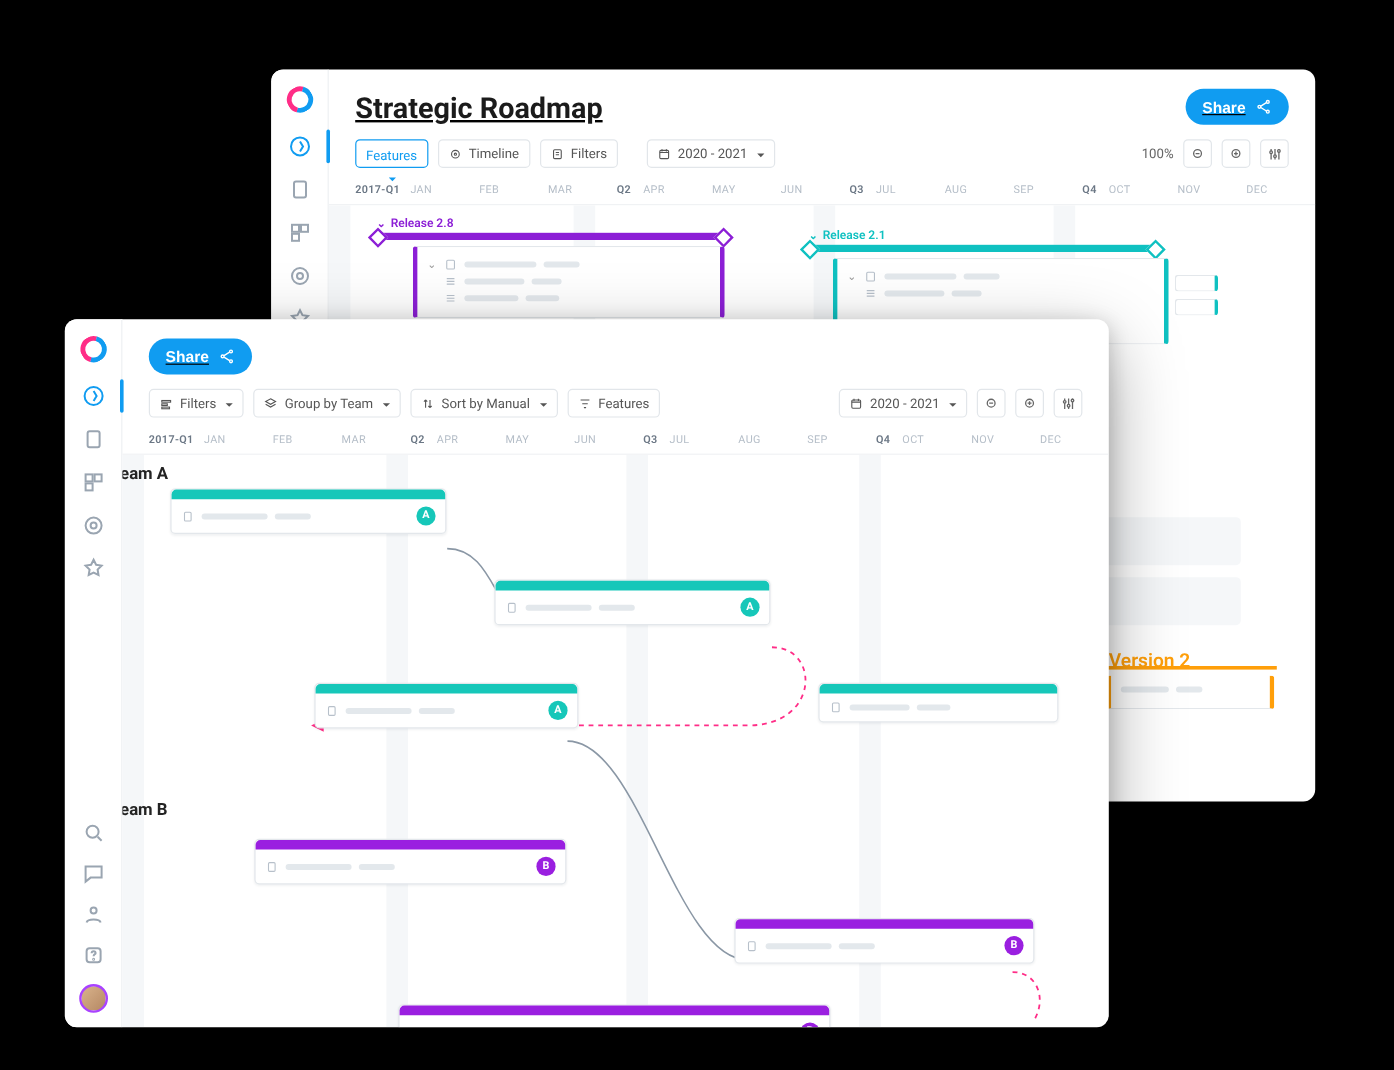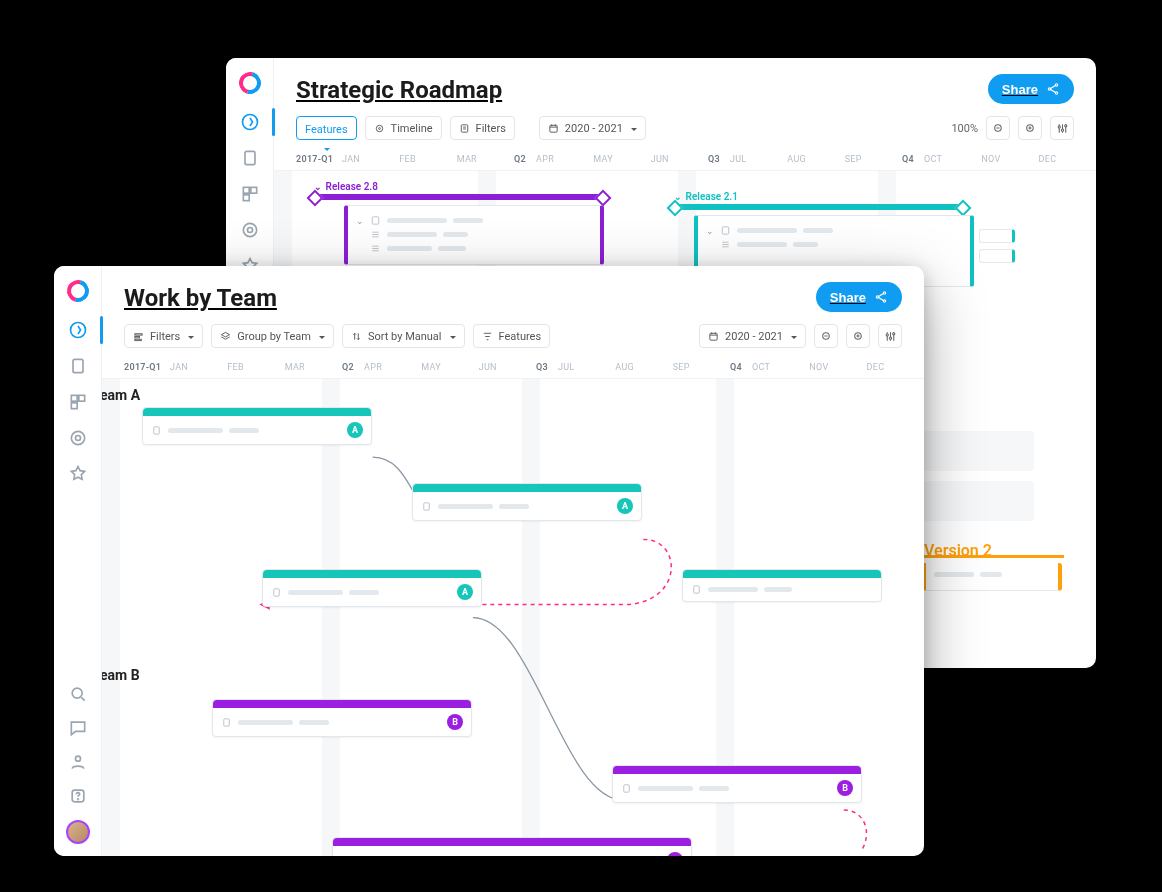--- a/index.html
+++ b/index.html
@@ -360,21 +360,20 @@
               <path d="M10 10c0-1 1-2 2-2s2 1 2 2-2 1-2 3"></path>
               <circle cx="12" cy="16" r="0.5"></circle>
             </svg>
           </div>
       <div class="avatar"></div>
     </div>
   </div>
 
   <div class="main">
     <div class="header">
-      <div class="title">Work by Team</div>
       <button class="share-btn">
         <span>Share</span>
         <svg viewBox="0 0 24 24" fill="none" stroke="currentColor" stroke-width="2">
               <circle cx="18" cy="5" r="2"></circle>
               <circle cx="6" cy="12" r="2"></circle>
               <circle cx="18" cy="19" r="2"></circle>
               <path d="M8 11l8-5M8 13l8 5"></path>
             </svg>
       </button>
     </div>

